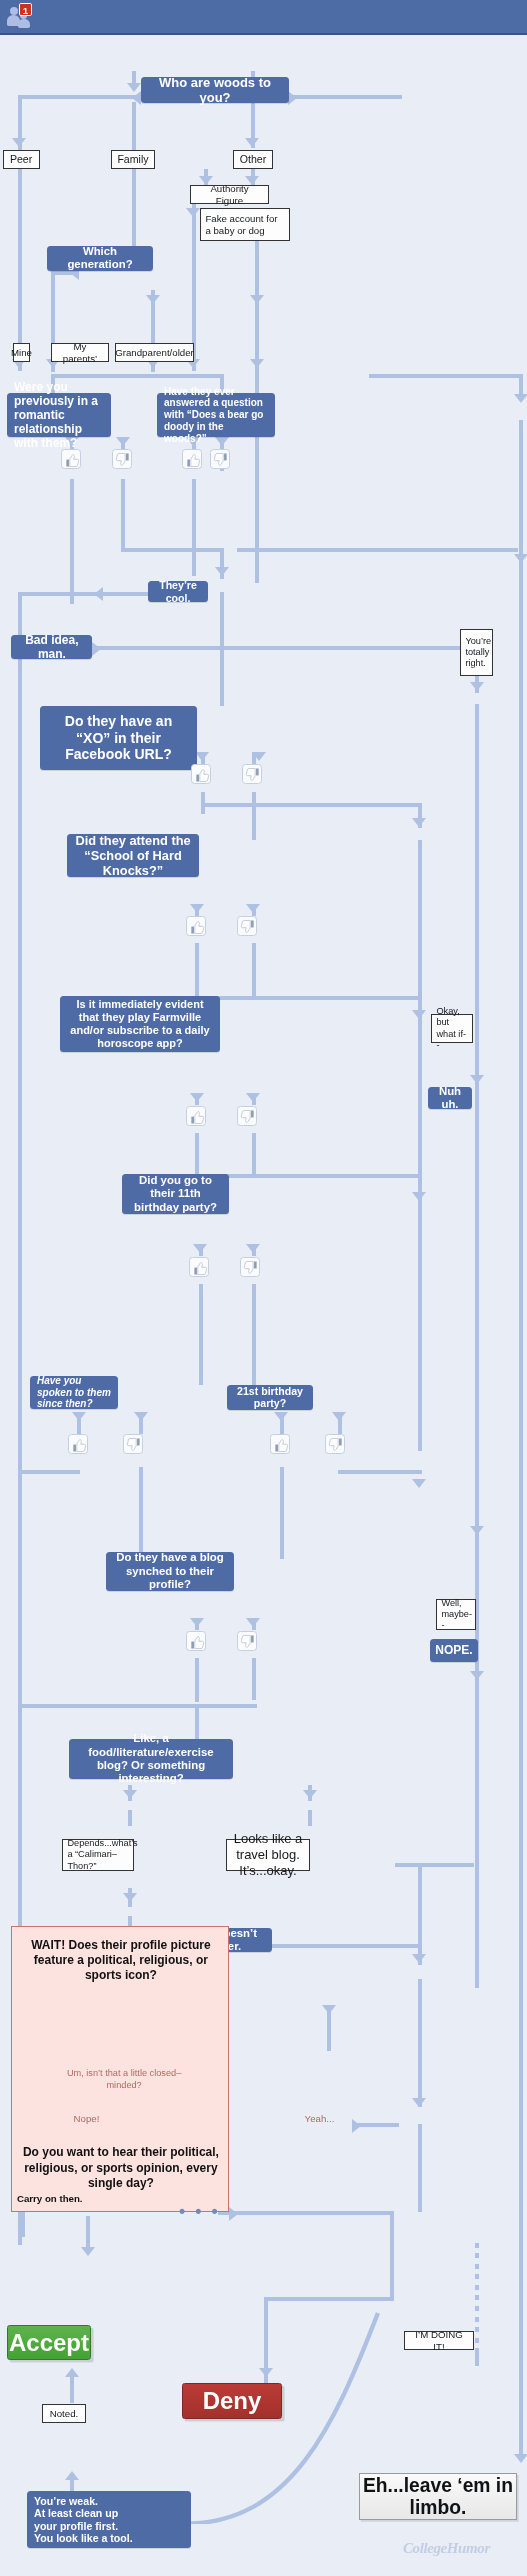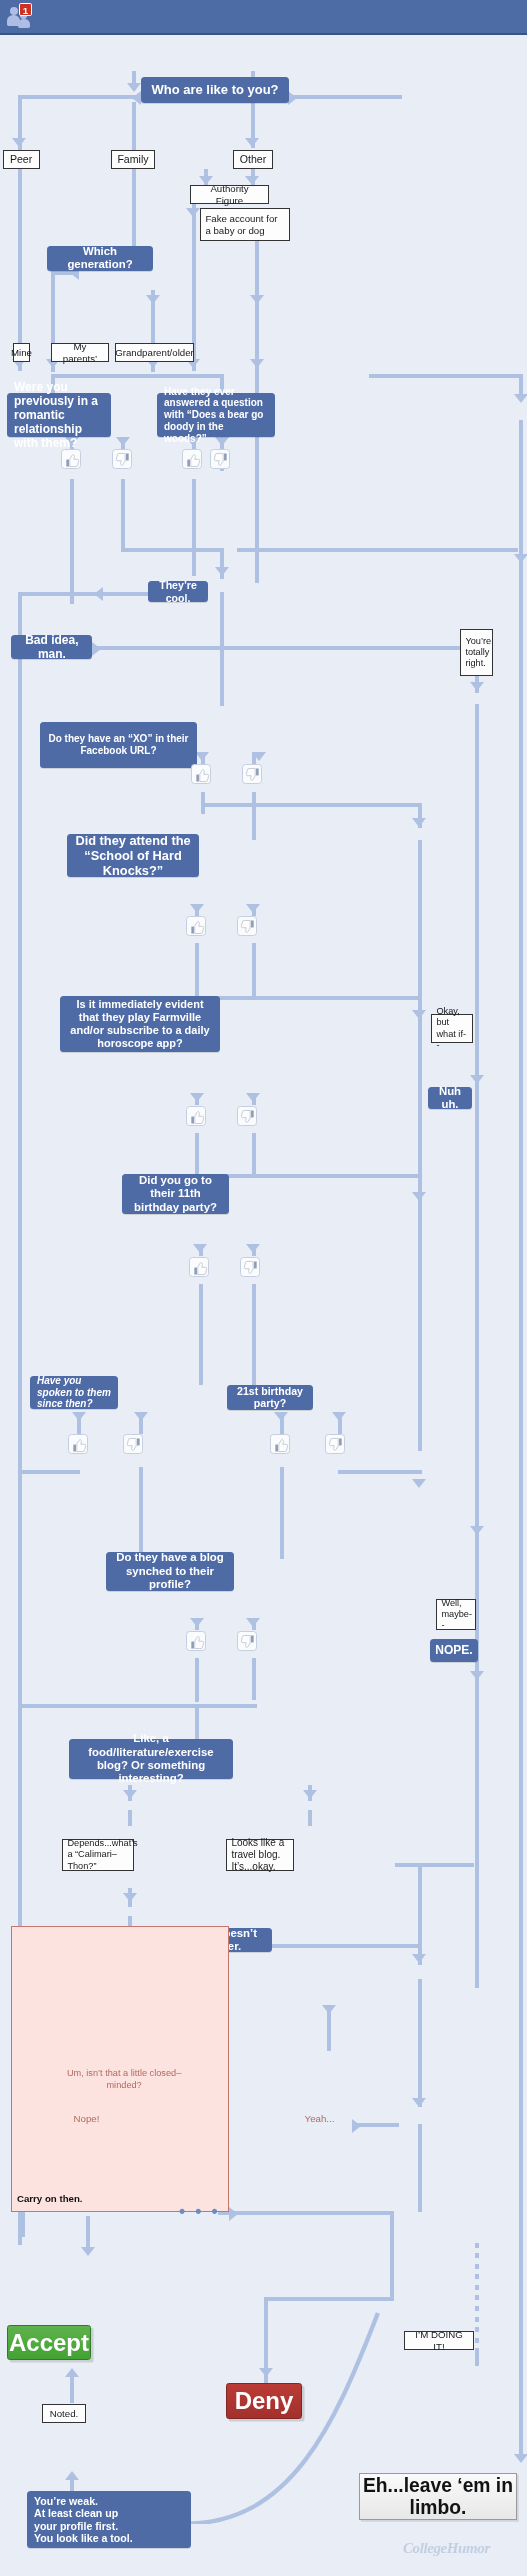--- a/index.html
+++ b/index.html
@@ -93,27 +93,26 @@
   
   #accept-btn {
     position:absolute; left:7px; top:2325px; width:84px; height:35px;
     background:linear-gradient(#5fb24d,#43a233);
     border:1.8px solid #2f7b27; border-radius:2.6px;
     color:#ffffff; font-size:24px; font-weight:bold;
     display:flex; align-items:center; justify-content:center;
     box-shadow:2.6px 2.6px 0 rgba(0,0,0,0.13);
   }
   #deny-btn {
-    position:absolute; left:182px; top:2383px; width:76px; height:36px;
+    position:absolute; left:182px; top:2383px; width:100px; height:36px;
     background:linear-gradient(#bb3b36,#a3302c);
     border:1.8px solid #7e2723; border-radius:2.6px;
     color:#ffffff; font-size:24px; font-weight:bold;
     display:flex; align-items:center; justify-content:center;
     box-shadow:2.6px 2.6px 0 rgba(0,0,0,0.13);
-    margin-left:44px;
   }
   #limbo-btn {
     position:absolute; left:359px; top:2473px; width:158px; height:47px;
     background:linear-gradient(#fafafa,#e7e7e7);
     border:1.8px solid #9a9a9a;
     color:#101214; font-size:19.3px; font-weight:bold; line-height:1.1;
     display:flex; align-items:center; justify-content:center; text-align:center;
     box-shadow:1.8px 1.8px 0 rgba(0,0,0,0.10);
   }
 
@@ -354,21 +353,21 @@
 <div class="ln vl" style="left:475px; top:2338px; height:5.3px;"></div>
 <div class="ln vl" style="left:475px; top:2348px; height:17.6px;"></div>
 
 <div class="ln vl" style="left:519px; top:561px; height:1895px;"></div>
 <div class="arw down" style="left:514px; top:2454px;"></div>
 
 <svg style="position:absolute; left:176px; top:2304px; width:237px; height:220px;" viewBox="0 0 270 250" width="237" height="220">
   <path d="M 10 250 C 130 250, 180 140, 230 10" stroke="#aec1e2" stroke-width="5" fill="none"></path>
 </svg>
 
-<div class="node blue" style="left:141px; top:77px; width:148px; height:26px; font-size:13px;">Who are like to you?</div>
+<div class="node blue" style="left:141px; top:77px; width:148px; height:26px; font-size:13px;">Who are woods to you?</div>
 
 <div class="node white ctr" style="left:2.6px; top:150px; width:37px; height:19.3px; font-size:10.6px;">Peer</div>
 
 <div class="node white ctr" style="left:111px; top:150px; width:44px; height:19.3px; font-size:10.6px;">Family</div>
 
 <div class="node white ctr" style="left:233px; top:150px; width:40px; height:19.3px; font-size:10.6px;">Other</div>
 
 <div class="node white ctr" style="left:190px; top:185px; width:79px; height:19.3px; font-size:9.7px;">Authority Figure</div>
 
 <div class="node white" style="left:200px; top:208px; width:90px; height:33px; font-size:9.7px;">Fake account for a baby or dog</div>
@@ -384,21 +383,21 @@
 <div class="node blue left" style="left:7px; top:393px; width:104px; height:44px; font-size:12px;">Were you previously in a romantic relationship with them?</div>
 
 <div class="node blue left" style="left:157px; top:393px; width:118px; height:44px; font-size:10px;">Have they ever answered a question with “Does a bear go doody in the woods?”</div>
 
 <div class="node blue" style="left:148px; top:581px; width:60px; height:21px; font-size:10.6px;">They’re cool.</div>
 
 <div class="node blue" style="left:11.4px; top:635px; width:81px; height:24px; font-size:12px;">Bad idea, man.</div>
 
 <div class="node white" style="left:460px; top:629px; width:33px; height:47px; font-size:9.2px;">You’re totally right.</div>
 
-<div class="node blue" style="left:40px; top:706px; width:157px; height:46px; font-size:10px;margin-top:16px;">Do they have an “XO” in their Facebook URL?</div>
+<div class="node blue" style="left:40px; top:706px; width:157px; height:64px; font-size:14px;">Do they have an “XO” in their Facebook URL?</div>
 
 <div class="node blue" style="left:67px; top:834px; width:132px; height:43px; font-size:12.8px;">Did they attend the “School of Hard Knocks?”</div>
 
 <div class="node blue" style="left:60px; top:996px; width:160px; height:56px; font-size:11px;">Is it immediately evident that they play Farmville and/or subscribe to a daily horoscope app?</div>
 
 <div class="node white" style="left:431px; top:1014px; width:42px; height:29px; font-size:9.2px;">Okay, but what if--</div>
 
 <div class="node blue" style="left:428px; top:1087px; width:44px; height:22px; font-size:11.4px;">Nuh uh.</div>
 
 <div class="node blue" style="left:122px; top:1174px; width:107px; height:40px; font-size:11.4px;">Did you go to their 11th birthday party?</div>
@@ -410,32 +409,34 @@
 <div class="node blue" style="left:106px; top:1552px; width:128px; height:39px; font-size:11.4px;">Do they have a blog synched to their profile?</div>
 
 <div class="node white" style="left:436px; top:1599px; width:40px; height:31px; font-size:9.2px;">Well, maybe--</div>
 
 <div class="node blue" style="left:430px; top:1639px; width:48px; height:23px; font-size:12px;">NOPE.</div>
 
 <div class="node blue" style="left:69px; top:1739px; width:164px; height:40px; font-size:11.4px;">Like, a food/literature/exercise blog? Or something interesting?</div>
 
 <div class="node white" style="left:62px; top:1839px; width:72px; height:32px; font-size:9.2px;">Depends...what’s a “Calimari–Thon?”</div>
 
-<div class="node white" style="left:226px; top:1839px; width:68px; height:32px; font-size:10px;">Looks like a travel blog. It’s...okay.</div>
+<div class="node white" style="left:226px; top:1839px; width:84px; height:32px; font-size:13px;text-align:center;">Looks like a travel blog. It’s...okay.</div>
 
 <div class="node blue" style="left:173px; top:1928px; width:99px; height:24px; font-size:11.4px;">Ugh, doesn’t matter.</div>
 
 <div id="wait-panel">
+  <div style="position:absolute; left:5.3px; top:10.6px; width:208px; font-size:12px; font-weight:bold; color:#111; text-align:center; line-height:1.25;">WAIT! Does their profile picture feature a political, religious, or sports icon?</div>
 
   <div class="pinktext" style="position:absolute; left:42px; top:141px; width:141px; font-size:9.2px; text-align:center; line-height:1.3;">Um, isn’t that a little closed–minded?</div>
 
   <div class="pinktext" style="position:absolute; left:62px; top:186px; font-size:9.7px;">Nope!</div>
 
   <div class="pinktext" style="position:absolute; left:293px; top:186px; font-size:9.7px;">Yeah...</div>
 
+  <div style="position:absolute; left:8.8px; top:218px; width:201px; font-size:12px; font-weight:bold; color:#111; text-align:center; line-height:1.3;">Do you want to hear their political, religious, or sports opinion, every single day?</div>
 
   <div style="position:absolute; left:5.3px; top:266px; font-size:9.7px; font-weight:bold; color:#111;">Carry on then.</div>
 </div>
 
 <div class="dots" style="left:179px; top:2201px;">• • •</div>
 
 <div id="accept-btn">Accept</div>
 <div id="deny-btn">Deny</div>
 <div id="limbo-btn">Eh...leave ‘em in limbo.</div>
 

